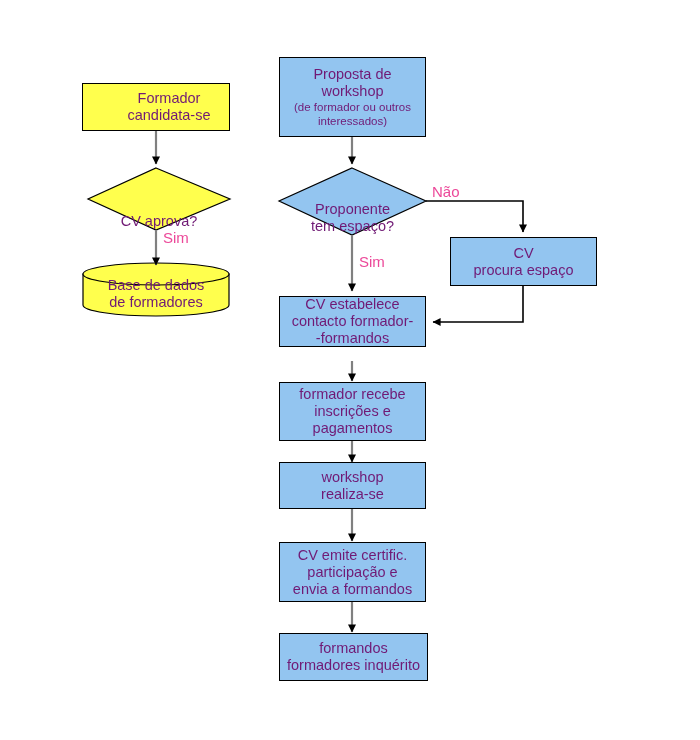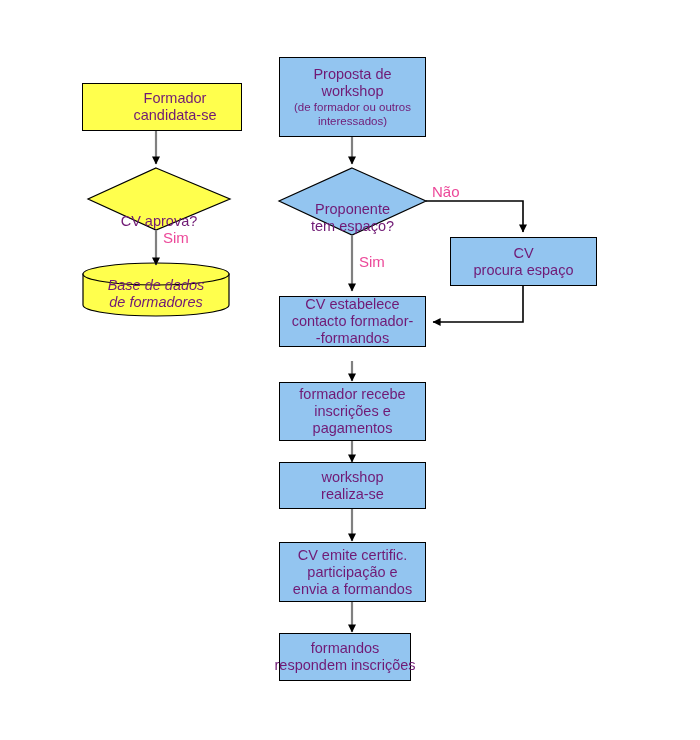--- a/index.html
+++ b/index.html
@@ -83,34 +83,34 @@
     <line x1="352" y1="235" x2="352" y2="291" stroke="#808080" stroke-width="2.2" marker-end="url(#arrowBlack)"></line>
 
     <path d="M523,286 L523,322 L433,322" fill="none" stroke="#000000" stroke-width="1.6" marker-end="url(#arrowBlack)"></path>
 
     <line x1="352" y1="361" x2="352" y2="381" stroke="#808080" stroke-width="2.2" marker-end="url(#arrowBlack)"></line>
     <line x1="352" y1="441" x2="352" y2="462" stroke="#808080" stroke-width="2.2" marker-end="url(#arrowBlack)"></line>
     <line x1="352" y1="509" x2="352" y2="541" stroke="#808080" stroke-width="2.2" marker-end="url(#arrowBlack)"></line>
     <line x1="352" y1="602" x2="352" y2="632" stroke="#808080" stroke-width="2.2" marker-end="url(#arrowBlack)"></line>
   </svg>
 
-  <div class="node proc yellow" style="left:82px; top:83px; width:160px; height:48px;padding-left:26px;">
+  <div class="node proc yellow" style="left:82px; top:83px; width:148px; height:48px;padding-left:26px;">
     <div class="nodetext">
       <span>Formador</span><br>
       <span>candidata-se</span>
     </div>
   </div>
 
   <div class="node diamond" style="left:88px; top:168px; width:142px; height:62px;">
     <div class="nodetext">
       <span>CV aprova?</span>
     </div>
   </div>
 
-  <div class="node cyl" style="left:83px; top:272px; width:146px; height:44px;font-style:italic;">
+  <div class="node cyl" style="left:83px; top:272px; width:146px; height:44px;">
     <div class="nodetext">
       <span>Base de dados</span><br>
       <span>de formadores</span>
     </div>
   </div>
 
   <div class="edge-label" style="left:163px; top:229px;">Sim</div>
 
   <div class="node proc blue" style="left:279px; top:57px; width:147px; height:80px;">
     <div class="nodetext">
@@ -159,23 +159,23 @@
   </div>
 
   <div class="node proc blue" style="left:279px; top:542px; width:147px; height:60px;">
     <div class="nodetext">
       <span>CV emite certific.</span><br>
       <span>participação e</span><br>
       <span>envia a formandos</span>
     </div>
   </div>
 
-  <div class="node proc blue" style="left:279px; top:633px; width:132px; height:48px;">
+  <div class="node proc blue" style="left:279px; top:633px; width:149px; height:48px;">
     <div class="nodetext">
       <span>formandos</span><br>
-      <span>respondem inscrições</span>
+      <span>formadores inquérito</span>
     </div>
   </div>
 
   <div class="edge-label" style="left:432px; top:183px;">Não</div>
   <div class="edge-label" style="left:359px; top:253px;">Sim</div>
 
 </div>
 
 </body></html>

